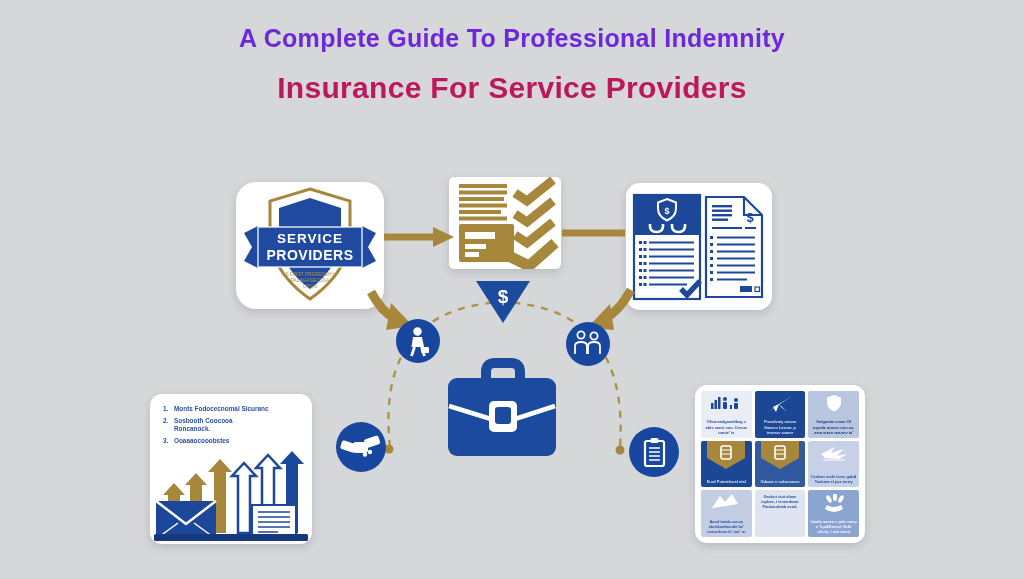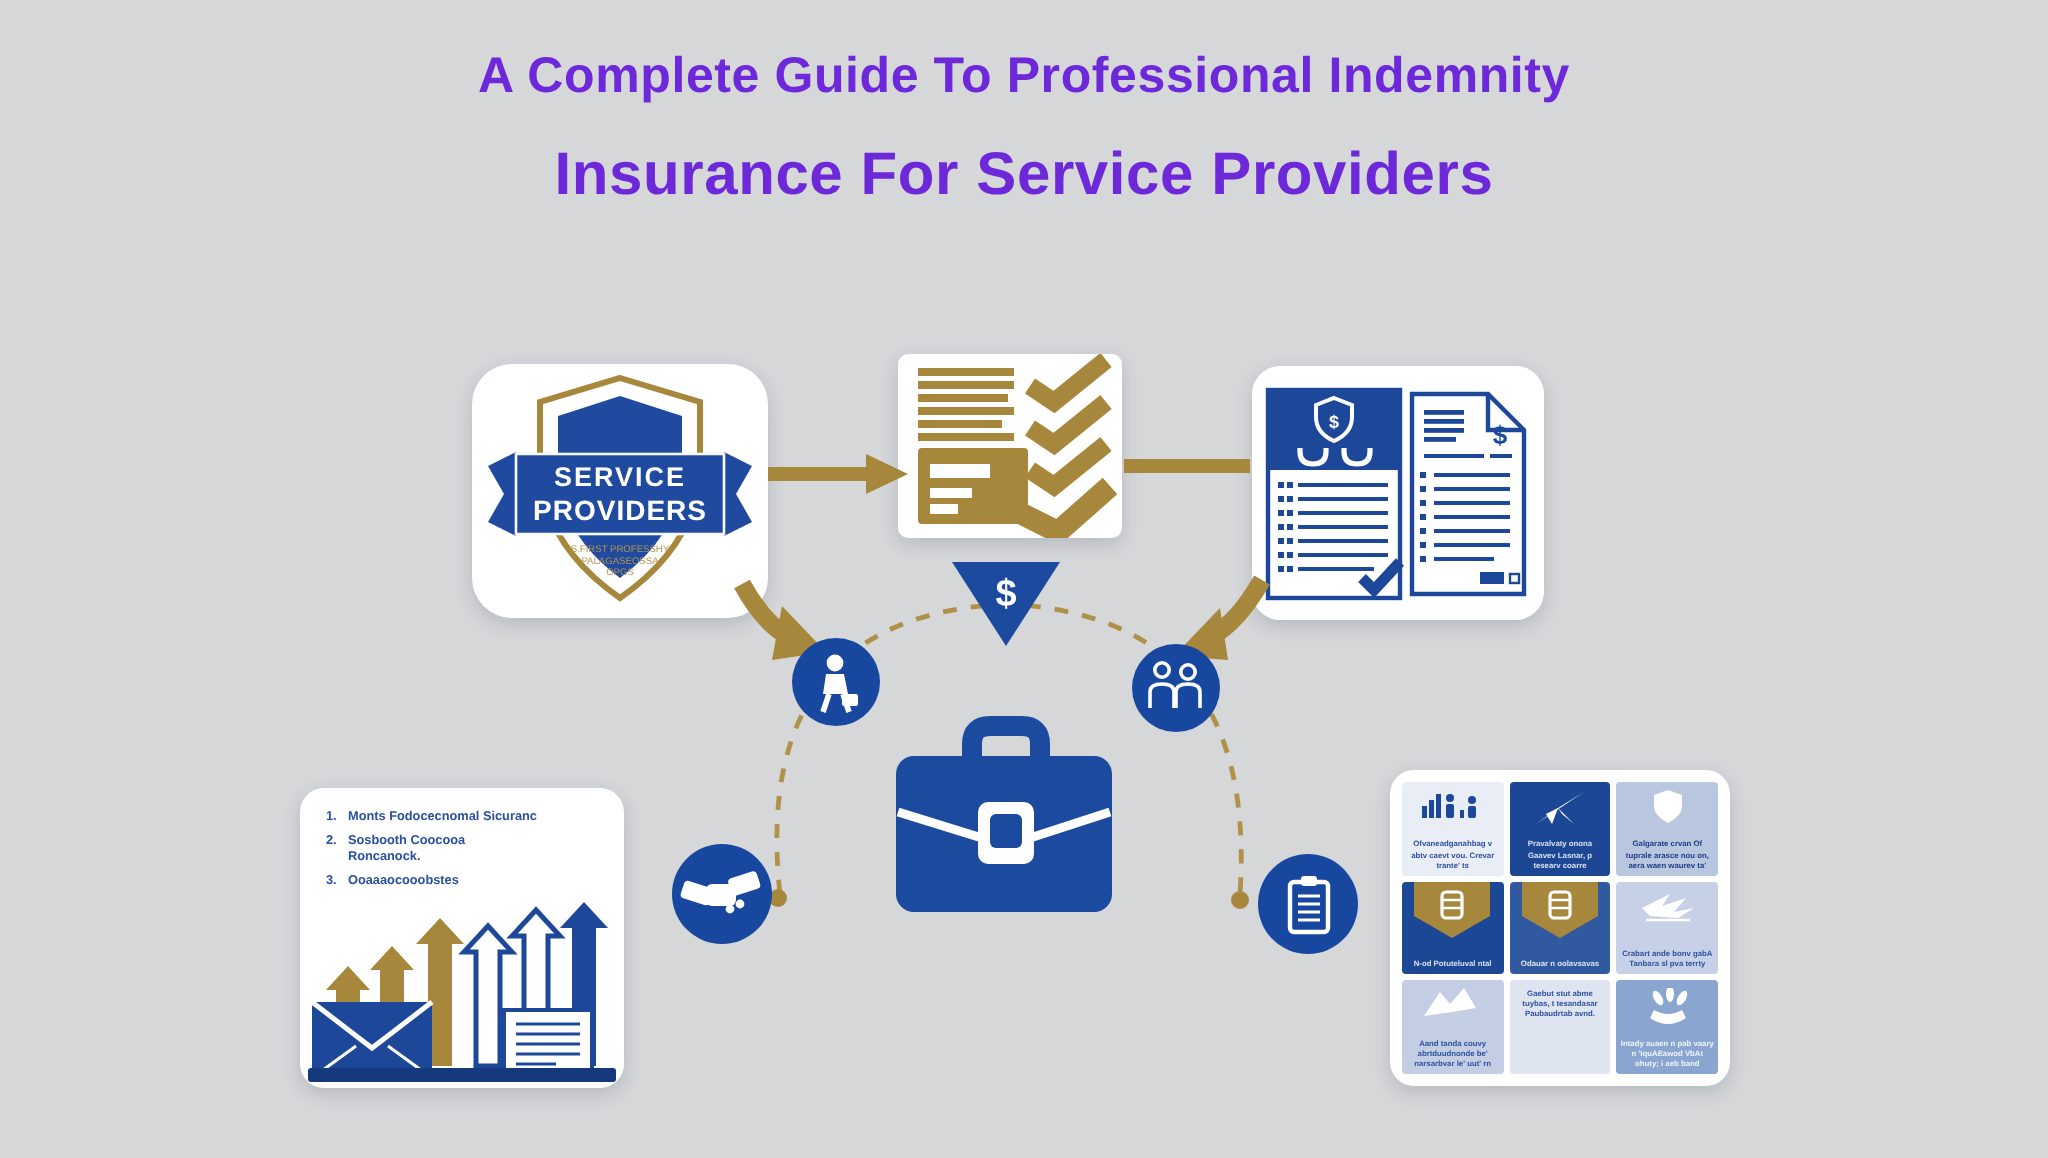--- a/index.html
+++ b/index.html
@@ -1,21 +1,21 @@
 <!DOCTYPE html>
 <html><head>
 <meta charset="utf-8">
 <style>
   *{margin:0;padding:0;box-sizing:border-box}
   body{font-family:"Liberation Sans",sans-serif;background:#c9cbce}
   .stage{position:relative;width:1024px;height:579px;background:#d5d7d9;overflow:hidden}
 
   .title{position:absolute;left:0;width:100%;text-align:center;font-weight:bold;letter-spacing:.3px}
   .title-1{top:24px;font-size:25px;color:#6d28d9}
-  .title-2{top:71px;font-size:30px;color:#6d28d9}
+  .title-2{top:71px;font-size:30px;color:#be185d}
 
   .card{position:absolute;background:#fff;box-shadow:0 3px 9px rgba(60,70,90,.20)}
   .badge-card{left:236px;top:182px;width:148px;height:127px;border-radius:20px}
   .checklist-card{left:449px;top:177px;width:112px;height:92px;border-radius:5px}
   .doc-card{left:626px;top:183px;width:146px;height:127px;border-radius:14px}
   .coverage-card{left:150px;top:394px;width:162px;height:150px;border-radius:12px}
   .grid-card{left:695px;top:385px;width:170px;height:158px;border-radius:12px;padding:6px;display:grid;grid-template-columns:repeat(3,1fr);grid-template-rows:repeat(3,1fr);gap:3px}
 
   .card svg.fill{display:block;width:100%;height:100%}
   svg text{font-family:"Liberation Sans",sans-serif}

